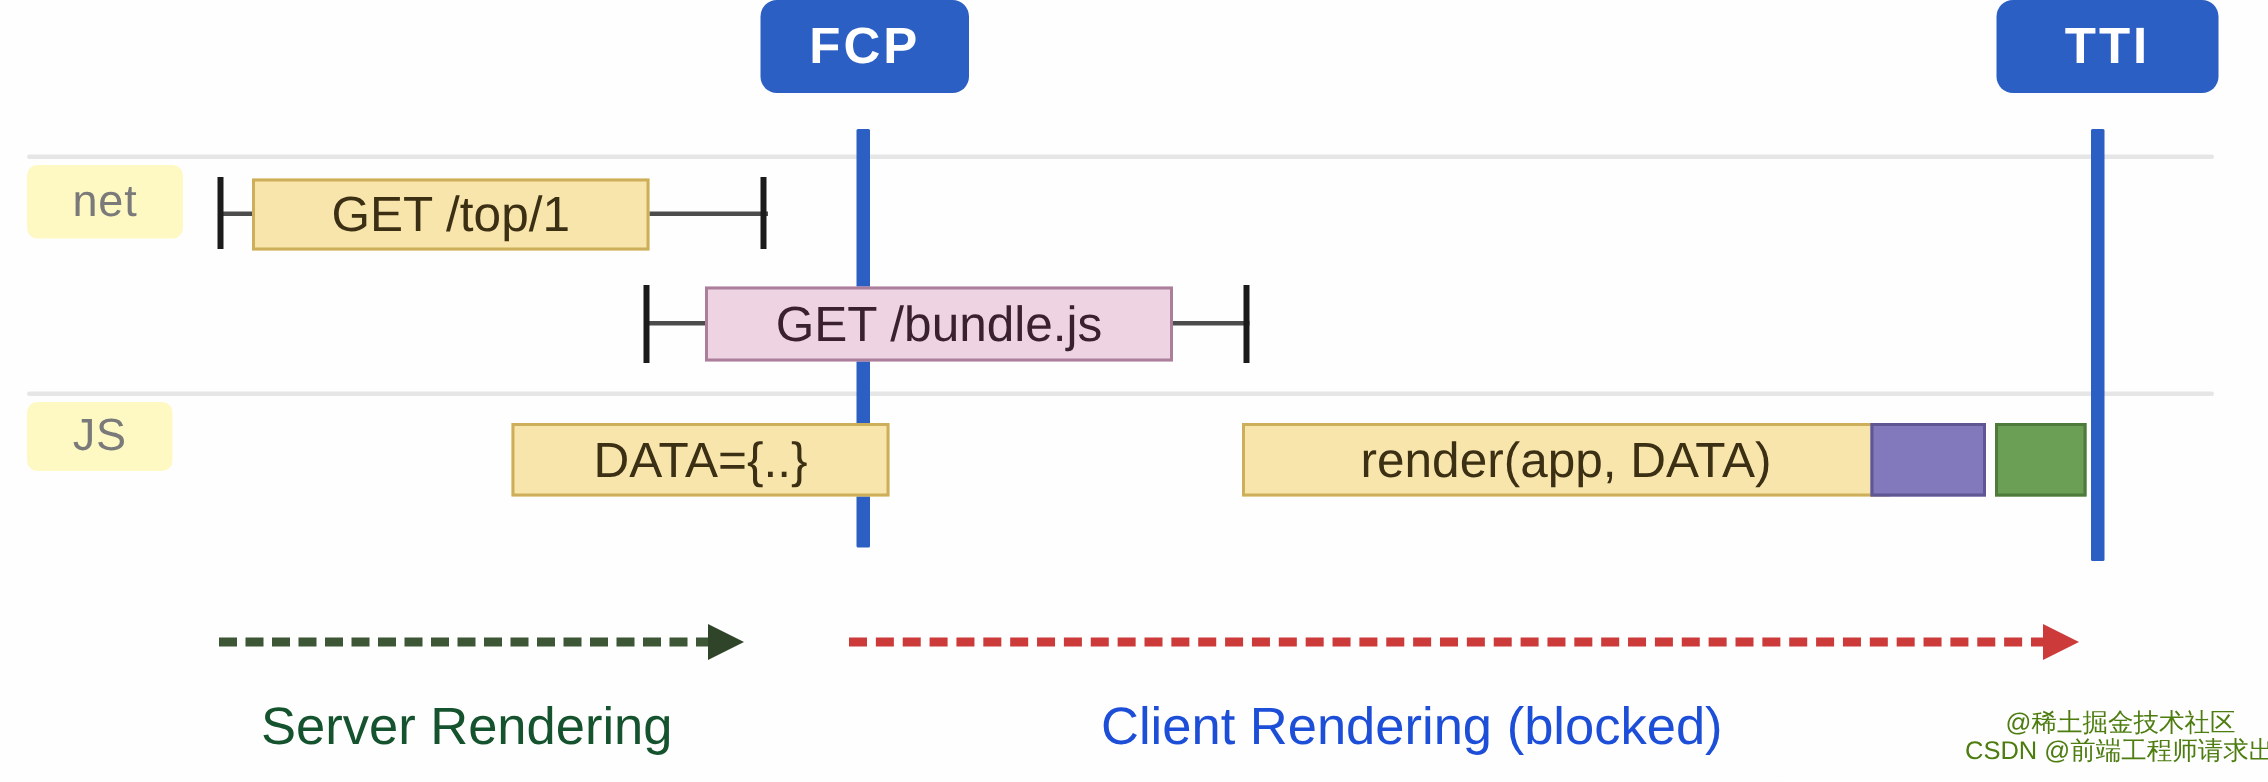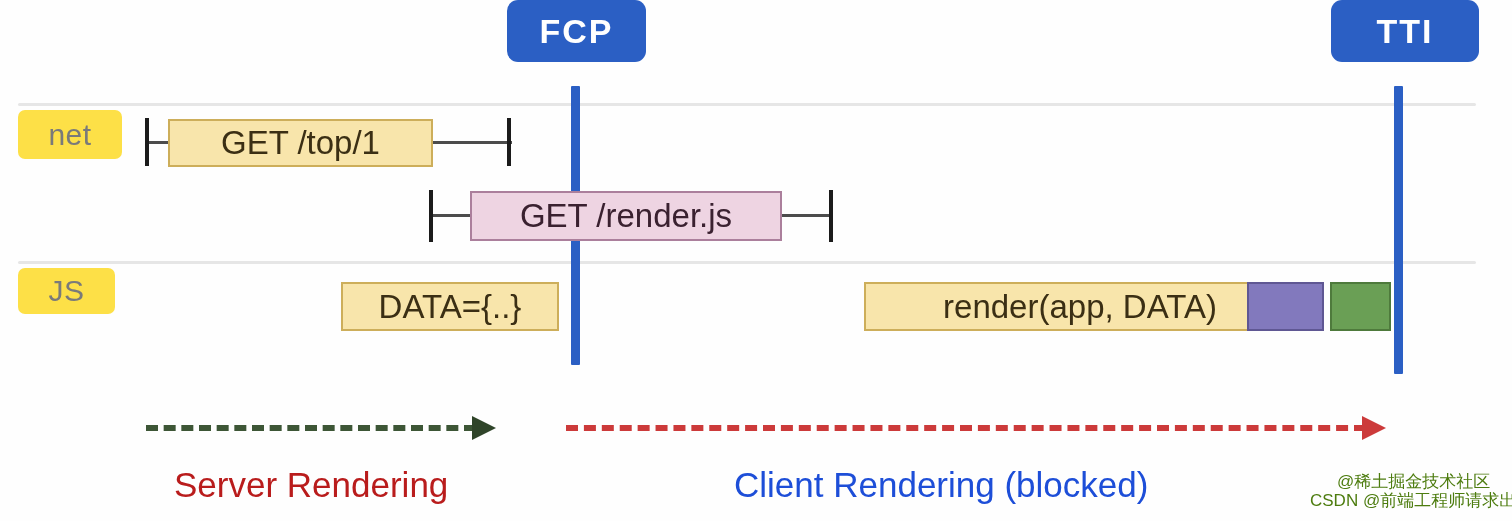--- a/index.html
+++ b/index.html
@@ -28,21 +28,21 @@
   }
   .track-rule.net-rule  { top: 103px; width: 1458px; }
   .track-rule.js-rule   { top: 261px; width: 1458px; }
 
   
   .row-label {
     position: absolute;
     display: flex;
     align-items: center;
     justify-content: center;
-    background: #fde047;
+    background: #fef9c3;
     border-radius: 7px;
     color: #7a7a7a;
     font-size: 30px;
     letter-spacing: 0.5px;
     font-family: "Liberation Sans", sans-serif;
   }
   .row-label.net-label { left: 18px;  top: 110px; width: 104px; height: 49px; }
   .row-label.js-label  { left: 18px;  top: 268px; width:  97px; height: 46px; }
 
   
@@ -133,21 +133,21 @@
   }
   .phase .phase-label {
     position: absolute;
     font-size: 35px;
     white-space: nowrap;
     font-family: "Liberation Sans", sans-serif;
   }
 
   .phase.server .dash-line  { border-top-color: #3d5636; left: 0; width: 330px; }
   .phase.server .arrow-head { border-left: 24px solid #2f4429; left: 326px; top: -9px; }
-  .phase.server .phase-label{ color: #b91c1c; left: 28px; top: 40px; }
+  .phase.server .phase-label{ color: #14532d; left: 28px; top: 40px; }
 
   .phase.client .dash-line  { border-top-color: #cc3a3a; left: 0; width: 800px; }
   .phase.client .arrow-head { border-left: 24px solid #cc3a3a; left: 796px; top: -9px; }
   .phase.client .phase-label{ color: #1d4ed8; left: 168px; top: 40px; }
 
   
   .watermark {
     position: absolute;
     color: #4d7c0f;
     font-size: 17px;
@@ -182,30 +182,30 @@
   <div class="whisker-line" style="left:147px; top:141px; width:25px;"></div>
   <div class="bar yellow" style="left:168px; top:119px; width:265px; height:48px;">
     <span class="bar-text">GET /top/1</span>
   </div>
   <div class="whisker-line" style="left:430px; top:141px; width:82px;"></div>
   <div class="whisker-cap" style="left:507px; top:118px; height:48px;"></div>
 
   <div class="whisker-cap" style="left:429px; top:190px; height:52px;"></div>
   <div class="whisker-line" style="left:431px; top:214px; width:42px;"></div>
   <div class="bar pink" style="left:470px; top:191px; width:312px; height:50px;">
-    <span class="bar-text">GET /render.js</span>
+    <span class="bar-text">GET /bundle.js</span>
   </div>
   <div class="whisker-line" style="left:779px; top:214px; width:54px;"></div>
   <div class="whisker-cap" style="left:829px; top:190px; height:52px;"></div>
 
-  <div class="bar yellow" style="left:341px; top:282px; width:218px; height:49px;">
+  <div class="bar yellow" style="left:341px; top:282px; width:252px; height:49px;">
     <span class="bar-text">DATA={..}</span>
   </div>
 
-  <div class="bar yellow" style="left:828px; top:282px; width:432px; height:49px;margin-left:36px;">
+  <div class="bar yellow" style="left:828px; top:282px; width:432px; height:49px;">
     <span class="bar-text">render(app, DATA)</span>
   </div>
 
   <div class="task-block purple" style="left:1247px; top:282px; width:77px; height:49px;"></div>
   <div class="task-block green" style="left:1330px; top:282px; width:61px; height:49px;"></div>
 
   <div class="phase server" style="left:146px; top:425px;">
     <div class="dash-line"></div>
     <div class="arrow-head"></div>
     <div class="phase-label">Server Rendering</div>

